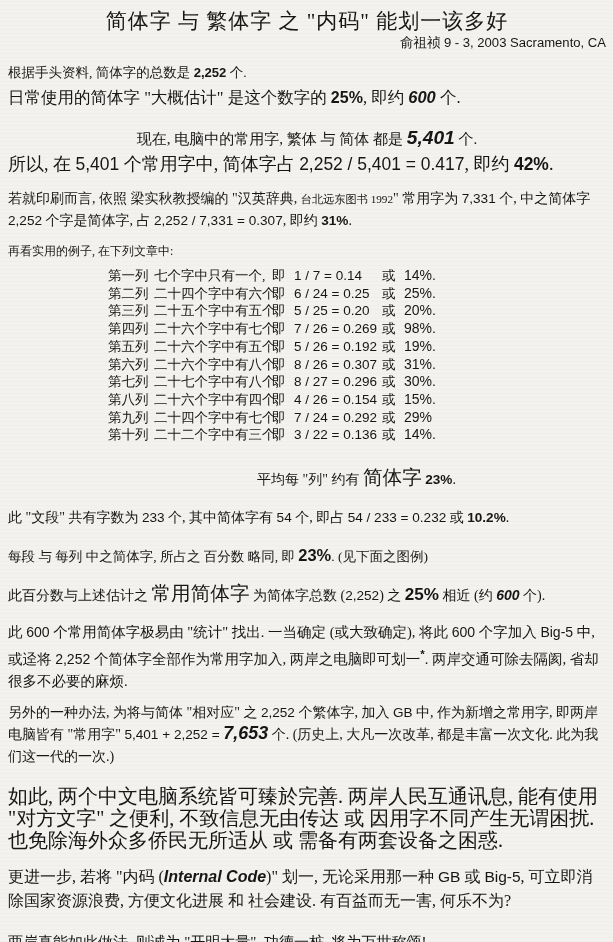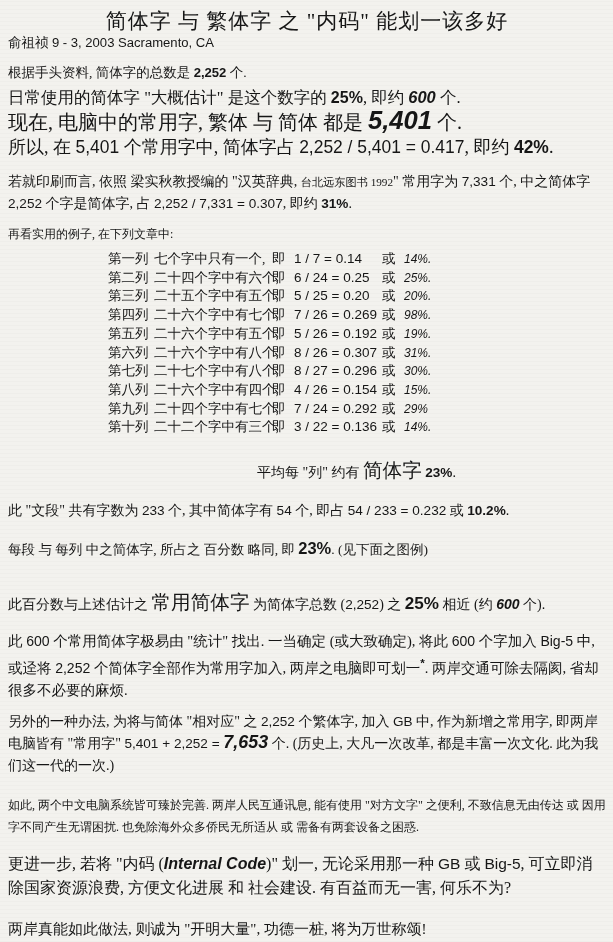--- a/index.html
+++ b/index.html
@@ -8,49 +8,49 @@
     background:#f3f2ee;
     background-image: repeating-linear-gradient(0deg, rgba(0,0,0,0.015) 0 1px, transparent 1px 4px);
     color:#161616;
     font-family:"Liberation Serif","DejaVu Serif",serif;
     -webkit-font-smoothing:antialiased;
   }
   .page { width:613px; height:942px; padding:8px 7px 0 8px; }
 
   
   .doc-title { text-align:center; font-size:21px; font-weight:400; letter-spacing:1px; line-height:26px; }
-  .doc-subtitle { text-align:left; font-size:13.5px; line-height:17px; }
+  .doc-subtitle { text-align:right; font-size:13.5px; line-height:17px; }
 
   
   .para { line-height:20px; }
   .p1a { margin-top:12px; font-size:13.5px; }
   .p1b { margin-top:3px;  font-size:16.5px; line-height:22px; }
-  .p2a { font-size:20px; line-height:22px; }
+  .p2a { margin-top:18px; font-size:15px; line-height:22px;text-align:center; }
   .p2b { margin-top:4px;  font-size:18px;  line-height:20px; }
   .p3  { margin-top:14px; font-size:14px;  line-height:21px; }
   .p4  { margin-top:10px; font-size:12px; }
   .avg { margin-top:22px; margin-left:249px; font-size:14px; line-height:24px; }
   .p5  { margin-top:16px; font-size:14px; }
   .p6  { margin-top:18px; font-size:13.5px; line-height:19px; }
-  .p7  { margin-top:32px; font-size:14px; line-height:24px; }
+  .p7  { margin-top:16px; font-size:14px; line-height:24px; }
   .p8  { margin-top:13px; font-size:14.5px; line-height:22px; }
   .p9  { margin-top:10px; font-size:14px;  line-height:21.5px; }
-  .p10 { margin-top:18px; font-size:12px;  line-height:22px; }
+  .p10 { margin-top:18px; font-size:20px;  line-height:22px; }
   .p11 { margin-top:14px; font-size:16px;  line-height:23.5px; }
   .p12 { margin-top:20px; font-size:15px;  line-height:20px; }
 
   
   .rtable { margin-top:6px; margin-left:100px; font-size:13.5px; }
   .trow { display:flex; align-items:baseline; line-height:17.7px; white-space:nowrap; }
   .tlabel { width:46px; }
   .tdesc  { width:118px; }
   .tji    { width:22px; }
   .teq    { min-width:88px; font-family:"Liberation Sans","DejaVu Sans",sans-serif; font-size:13.5px; }
   .thuo   { width:22px; text-align:left; }
-  .tpct   { font-family:"Liberation Sans","DejaVu Sans",sans-serif; font-size:12px;font-style:italic; }
+  .tpct   { font-family:"Liberation Sans","DejaVu Sans",sans-serif; font-size:14px; }
 
   
   .r-n   { font-family:"Liberation Sans","DejaVu Sans",sans-serif; font-size:0.97em; }
   .r-b   { font-family:"Liberation Sans","DejaVu Sans",sans-serif; font-weight:700; font-size:0.97em; }
   .r-bb  { font-family:"Liberation Sans","DejaVu Sans",sans-serif; font-weight:700; font-size:1.22em; }
   .r-bi  { font-family:"Liberation Sans","DejaVu Sans",sans-serif; font-weight:700; font-style:italic; font-size:1.0em; }
   .r-bih { font-family:"Liberation Sans","DejaVu Sans",sans-serif; font-weight:700; font-style:italic; font-size:1.28em; }
   .r-bie { font-family:"Liberation Sans","DejaVu Sans",sans-serif; font-weight:700; font-style:italic; }
   .r-big { font-size:1.4em; }
   .r-sm  { font-size:0.8em; }

